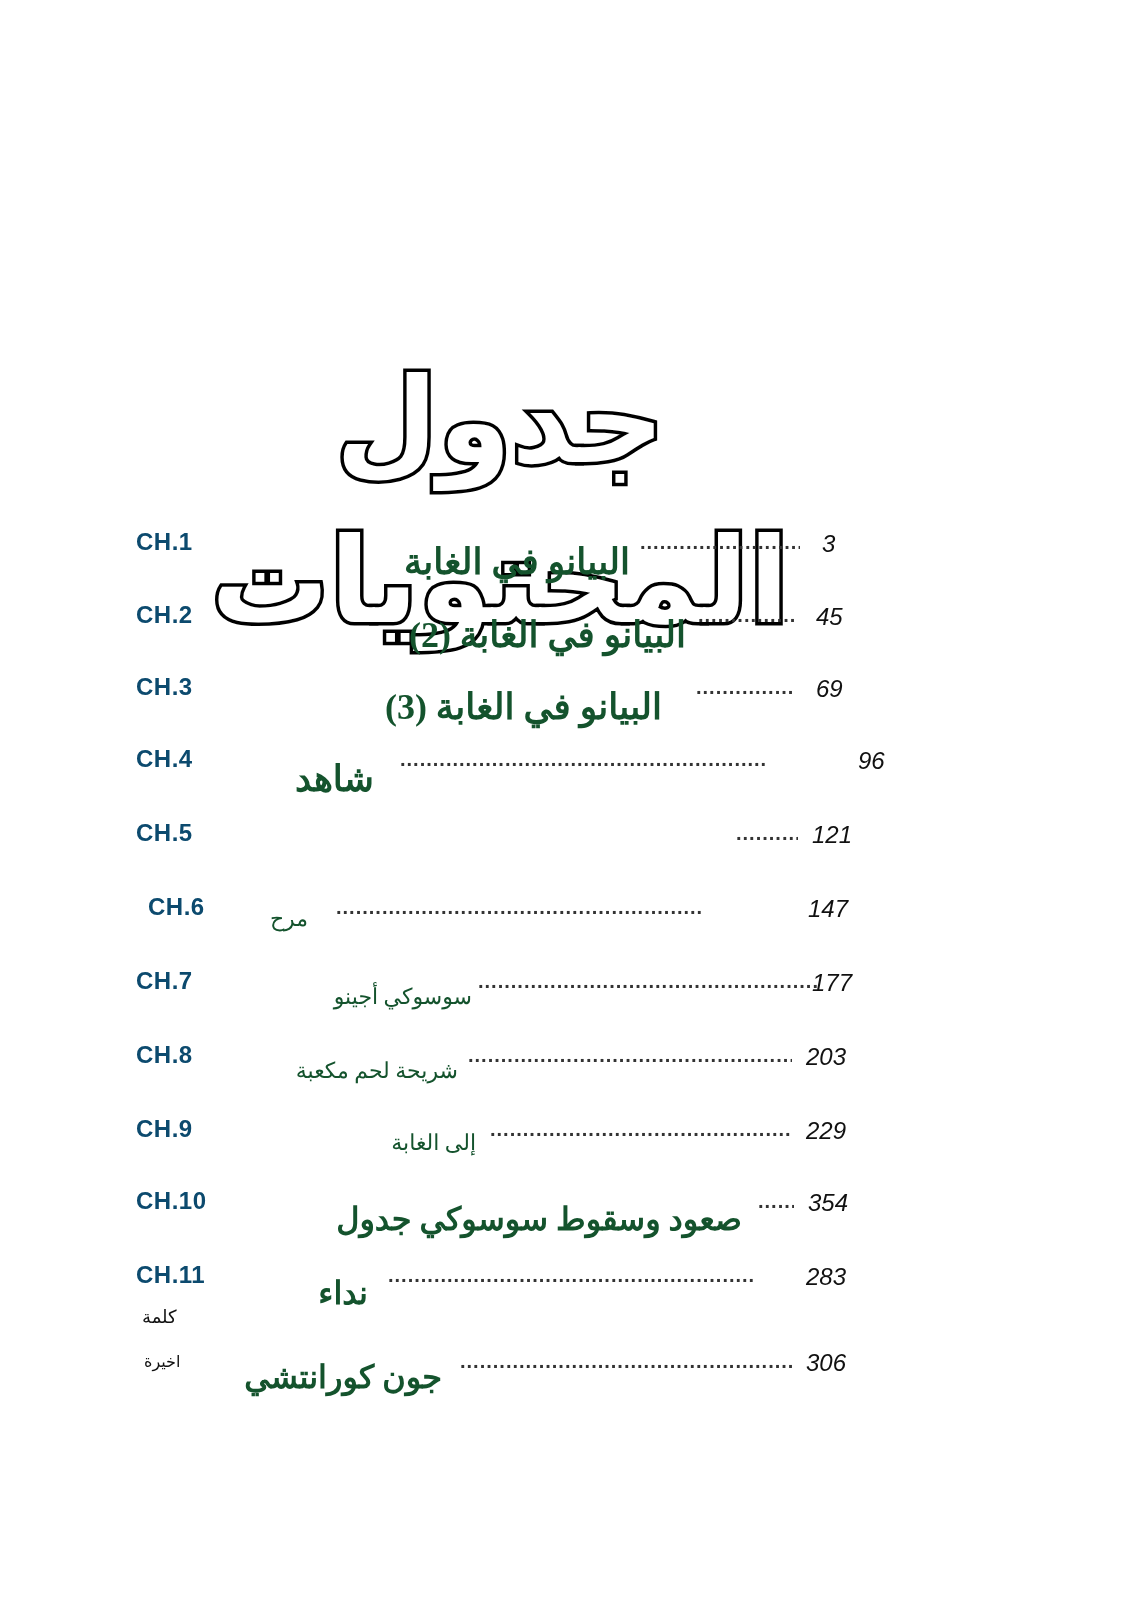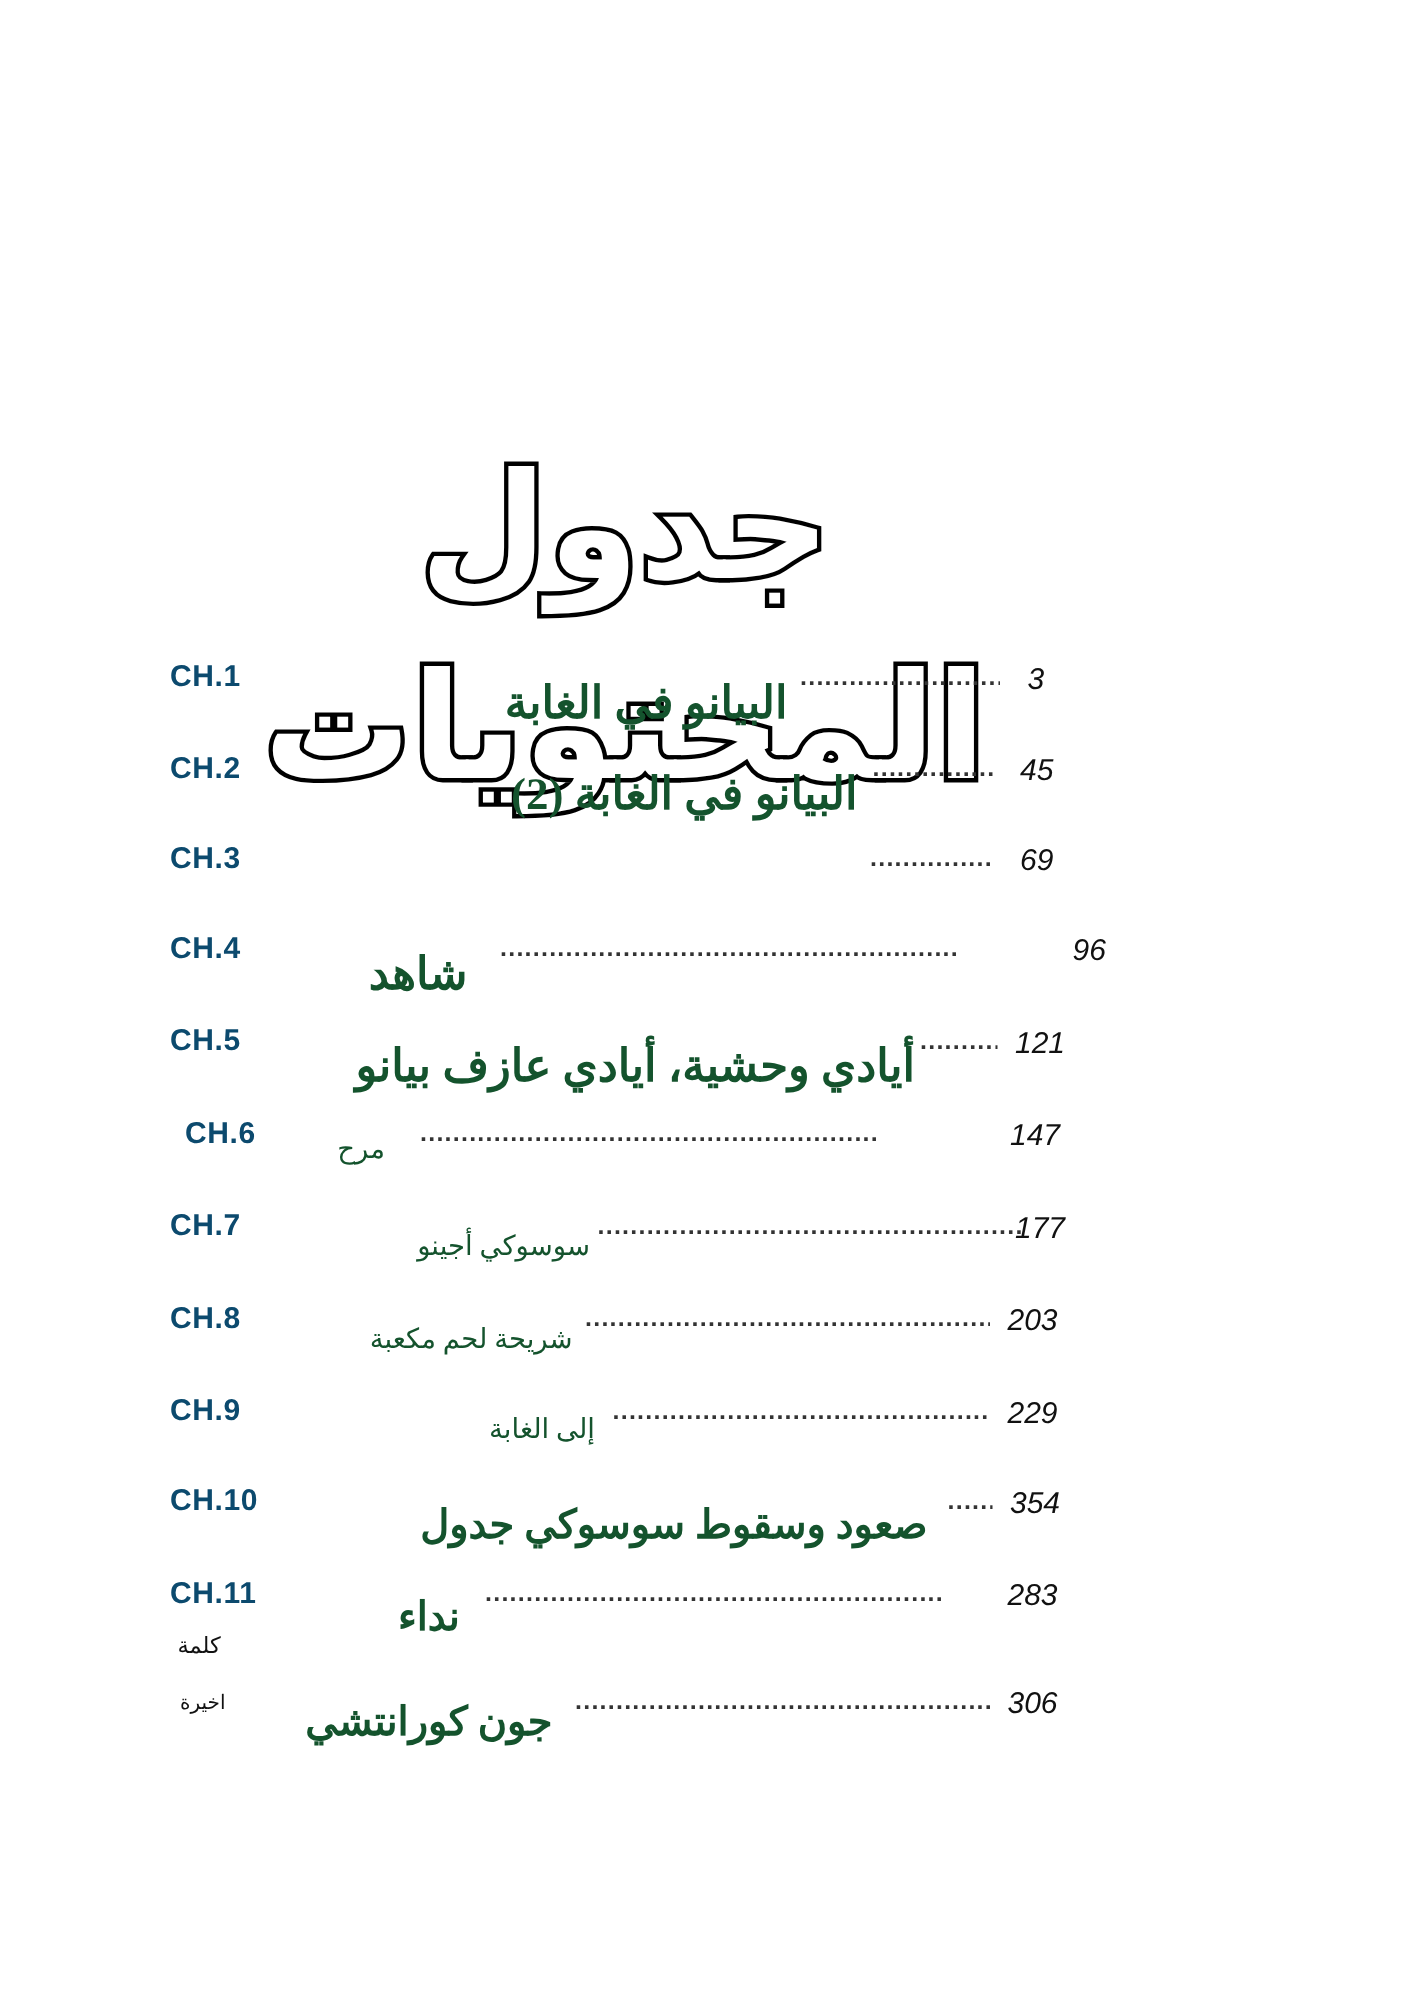--- a/index.html
+++ b/index.html
@@ -105,34 +105,34 @@
   <span class="ch-label" style="top:12px;">CH.2</span>
   <span class="page-num" style="left:816px; top:14px;">45</span>
   <span class="dots" style="left:698px; width:98px; top:12px;">........................................................</span>
   <span class="ch-title big" style="right:438px; top:2px;">البيانو في الغابة (2)</span>
 </div>
 
 <div class="toc-row" style="top:660px;">
   <span class="ch-label" style="top:12px;">CH.3</span>
   <span class="page-num" style="left:816px; top:14px;">69</span>
   <span class="dots" style="left:696px; width:98px; top:12px;">........................................................</span>
+  <span class="ch-title big" style="right:462px; top:2px;">البيانو في الغابة (3)</span>
 </div>
 
 <div class="toc-row" style="top:732px;">
   <span class="ch-label" style="top:12px;">CH.4</span>
   <span class="page-num" style="left:816px; top:14px;margin-left:42px;">96</span>
   <span class="dots" style="left:400px; width:394px; top:12px;">........................................................</span>
   <span class="ch-title big" style="right:750px; top:2px;">شاهد</span>
 </div>
 
 <div class="toc-row" style="top:806px;">
   <span class="ch-label" style="top:12px;">CH.5</span>
   <span class="page-num" style="left:812px; top:14px;">121</span>
   <span class="dots" style="left:736px; width:62px; top:12px;">........................................................</span>
-  <span class="ch-title big" style="right:392px; top:2px;">أيادي وحشية، أيادي عازف بيانو</span>
 </div>
 
 <div class="toc-row" style="top:880px;">
   <span class="ch-label" style="top:12px;margin-left:12px;">CH.6</span>
   <span class="page-num" style="left:808px; top:14px;">147</span>
   <span class="dots" style="left:336px; width:460px; top:12px;">........................................................</span>
   <span class="ch-title small" style="right:816px; top:2px;">مرح</span>
 </div>
 
 <div class="toc-row" style="top:954px;">

